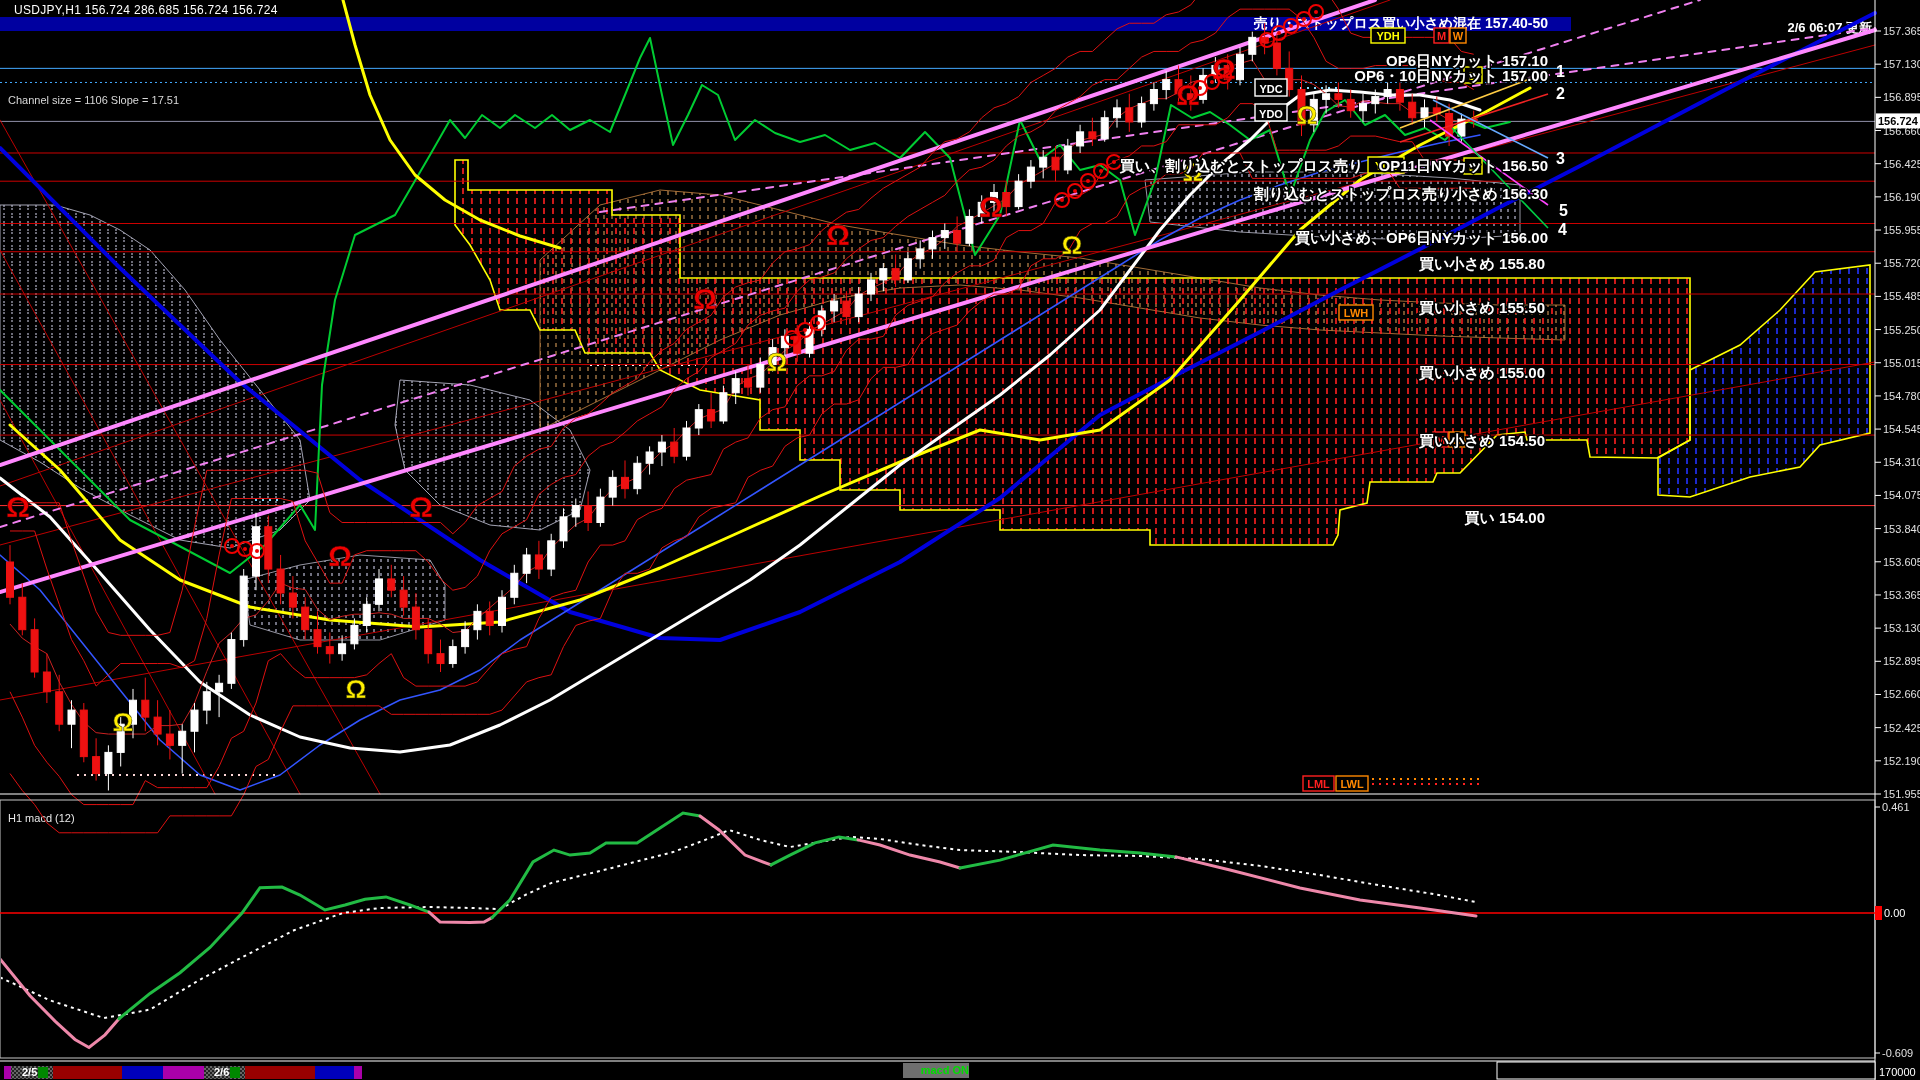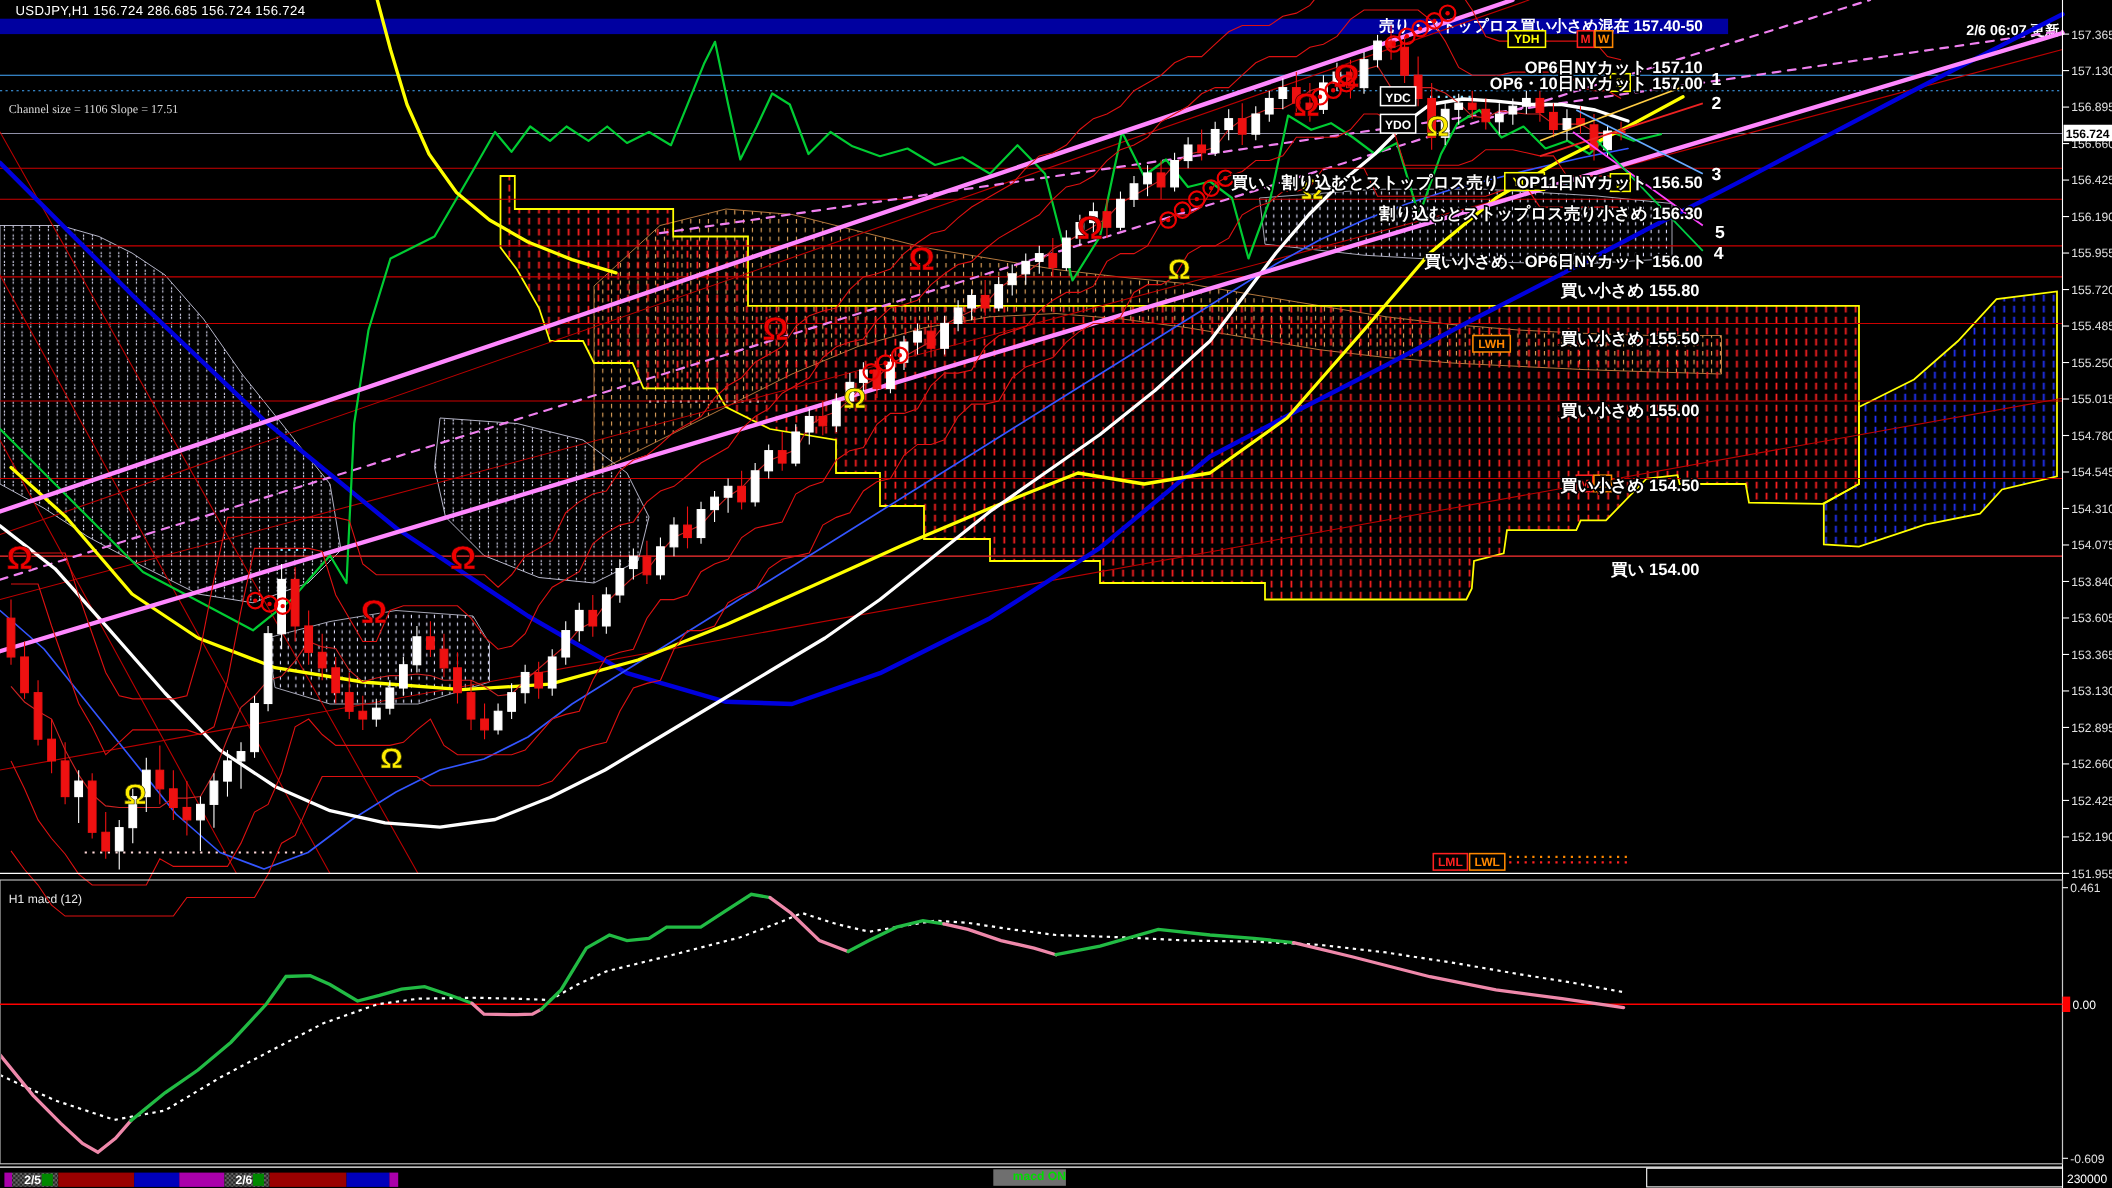--- a/index.html
+++ b/index.html
@@ -3,40 +3,40 @@
 <meta charset="utf-8">
 <style>
   html,body{margin:0;padding:0;background:#000;width:1920px;height:1080px;overflow:hidden;
     font-family:"Liberation Sans","DejaVu Sans",sans-serif;}
   #screen{position:relative;width:1920px;height:1080px;background:#000;}
   .ov{position:absolute;white-space:nowrap;}
   #symbol-line{left:14px;top:3px;color:#fff;font-size:12px;letter-spacing:.3px;}
   #updated{right:48px;top:4px;color:#fff;font-size:13px;font-weight:bold;margin-top:15px;}
   #banner{left:0;top:17px;width:1571px;height:14px;background:#0000a0;}
   #banner-text{right:372px;top:15px;color:#fff;font-size:14px;font-weight:bold;}
-  #channel-info{left:8px;top:94px;color:#d8d8d8;font-size:11px;font-family:Liberation Serif, serif;}
+  #channel-info{left:8px;top:94px;color:#d8d8d8;font-size:11px;}
   #watermark{left:58px;top:72px;color:#fff;font-size:54px;font-weight:bold;letter-spacing:2px;}
   #macd-label{left:8px;top:812px;color:#e8e8e8;font-size:11px;}
   #macd-on{left:903px;top:1063px;width:66px;height:15px;background:#6f6f6f;color:#00dd00;
     font-size:11px;font-weight:bold;text-align:right;line-height:15px;}
   #vol-label{left:1879px;top:1066px;color:#fff;font-size:11px;}
   svg{position:absolute;left:0;top:0;}
 </style>
 </head>
 <body>
 <div id="screen">
 
 <div class="ov" id="banner" style="background: rgb(0, 0, 160);"></div>
 <div class="ov" id="banner-text">売り・ストップロス買い小さめ混在 157.40-50</div>
 <div class="ov" id="symbol-line">USDJPY,H1  156.724 286.685 156.724 156.724</div>
 <div class="ov" id="updated">2/6 06:07 更新</div>
 <div class="ov" id="channel-info">Channel size = 1106 Slope = 17.51</div>
 <div class="ov" id="macd-label">H1  macd (12)</div>
 <div class="ov" id="macd-on">macd ON</div>
-<div class="ov" id="vol-label">230000</div>
+<div class="ov" id="vol-label">170000</div>
 
 <svg id="scene" width="1920" height="1080" viewBox="0 0 1920 1080">
   <defs>
     <pattern id="pwdot" width="8" height="8" patternUnits="userSpaceOnUse">
       <line x1="4" y1="0" x2="4" y2="8" stroke="#d8d8f0" stroke-width="1" stroke-dasharray="2,3"></line>
     </pattern>
     <pattern id="pw2dot" width="7" height="7" patternUnits="userSpaceOnUse">
       <line x1="3" y1="0" x2="3" y2="7" stroke="#e0e0ff" stroke-width="1" stroke-dasharray="2,4"></line>
     </pattern>
     <pattern id="porange" width="8" height="8" patternUnits="userSpaceOnUse">

